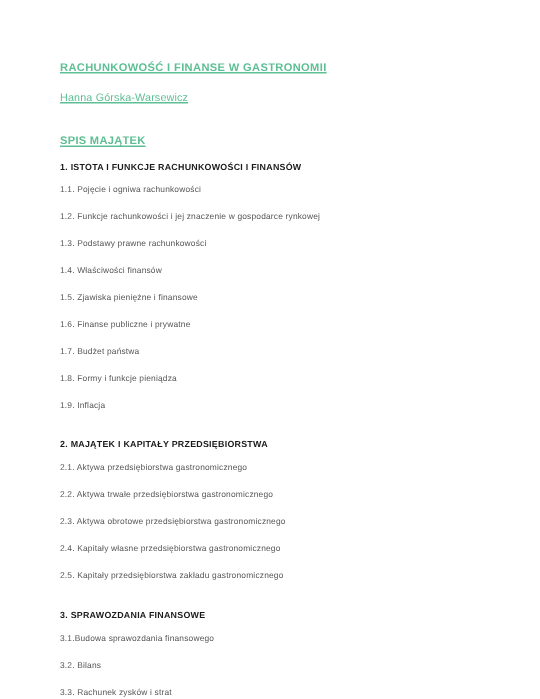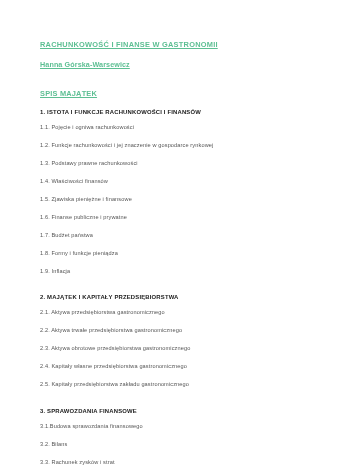--- a/index.html
+++ b/index.html
@@ -32,21 +32,21 @@
     white-space: nowrap;
   }
   .doc-title {
     font-size: 7.4px;
     font-weight: 700;
     letter-spacing: 0.25px;
     margin: 0 0 11px 0;
   }
   .doc-author {
     font-size: 7.2px;
-    font-weight: 700;
+    font-weight: 400;
     letter-spacing: 0.1px;
     margin: 0 0 20px 0;
   }
   .toc-heading {
     font-size: 7.4px;
     font-weight: 700;
     letter-spacing: 0.2px;
     margin: 0 0 11px 0;
   }
   

